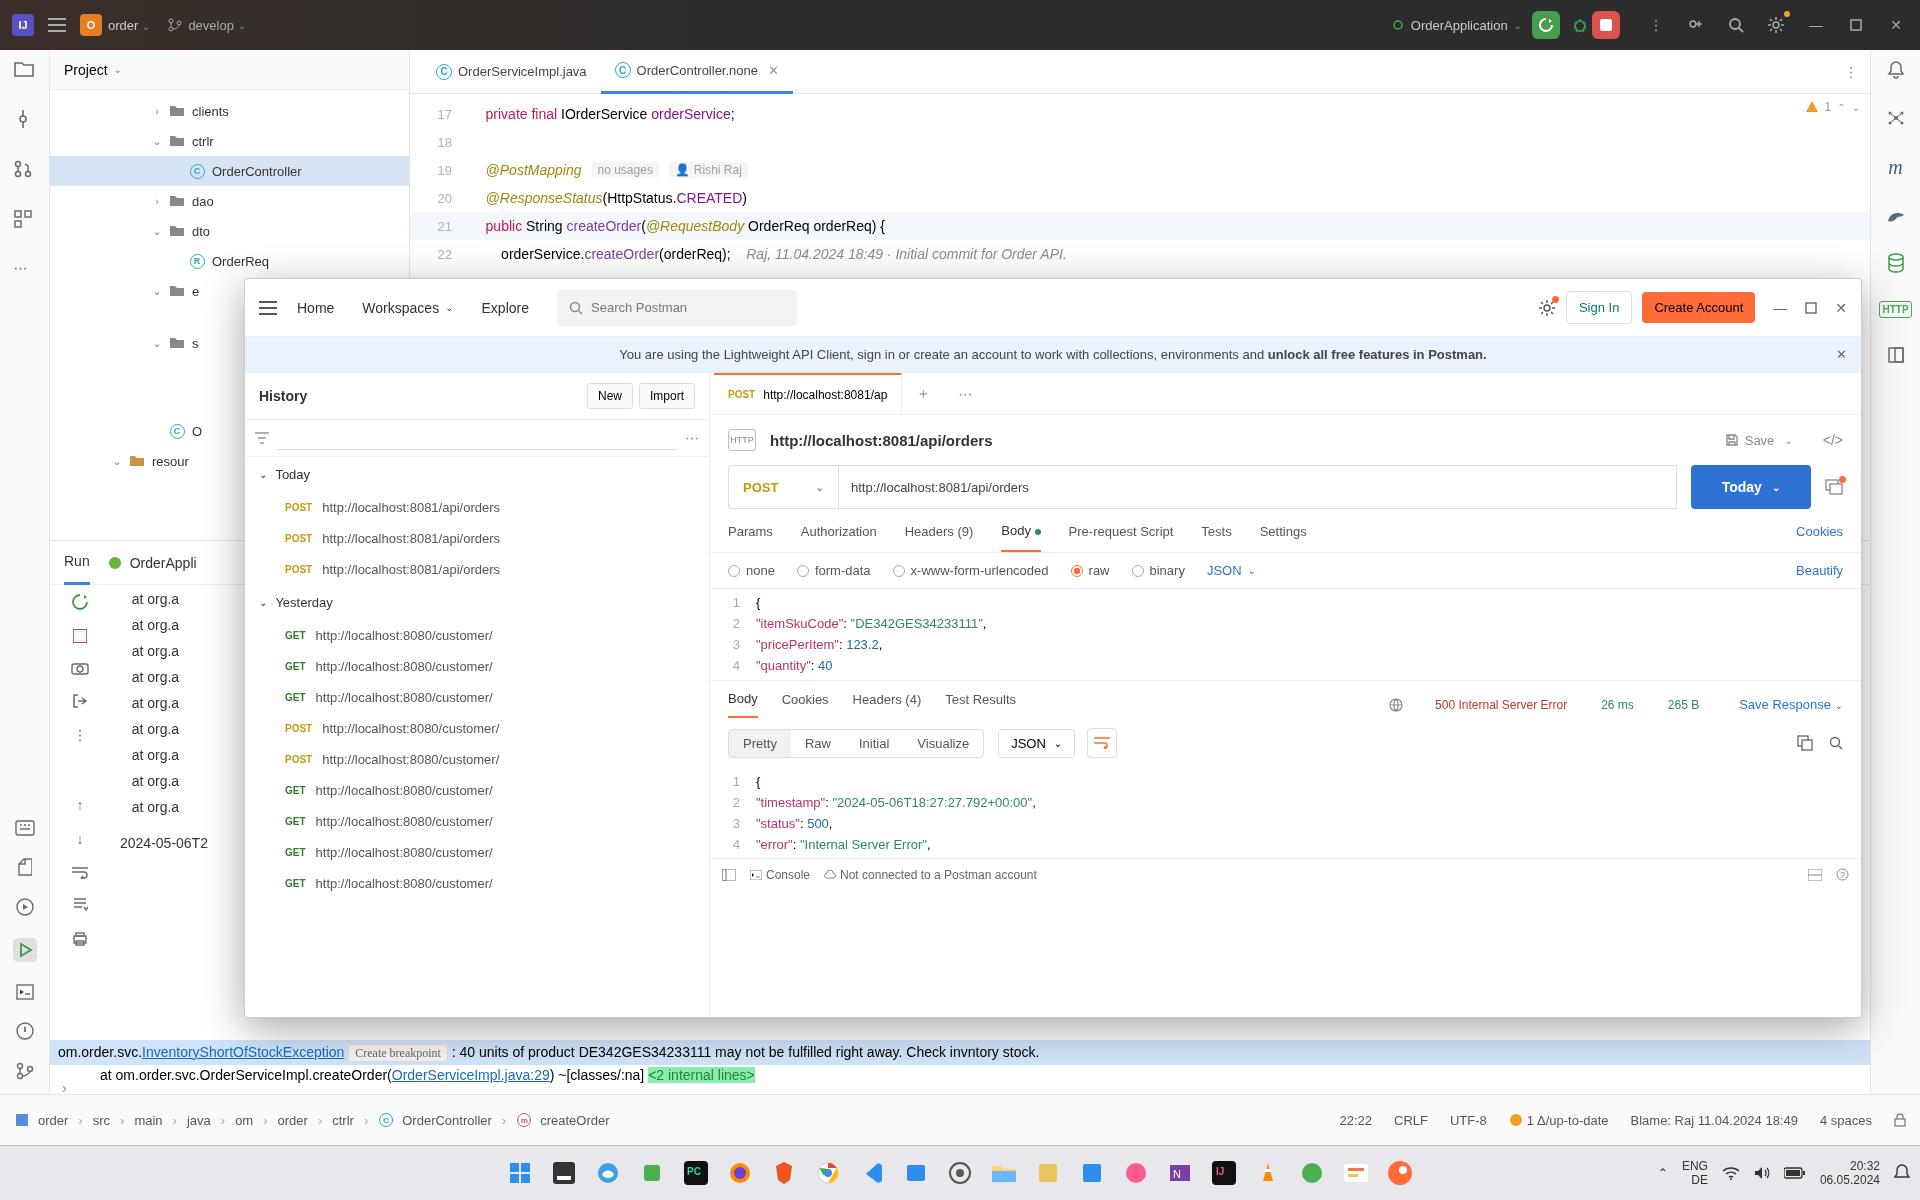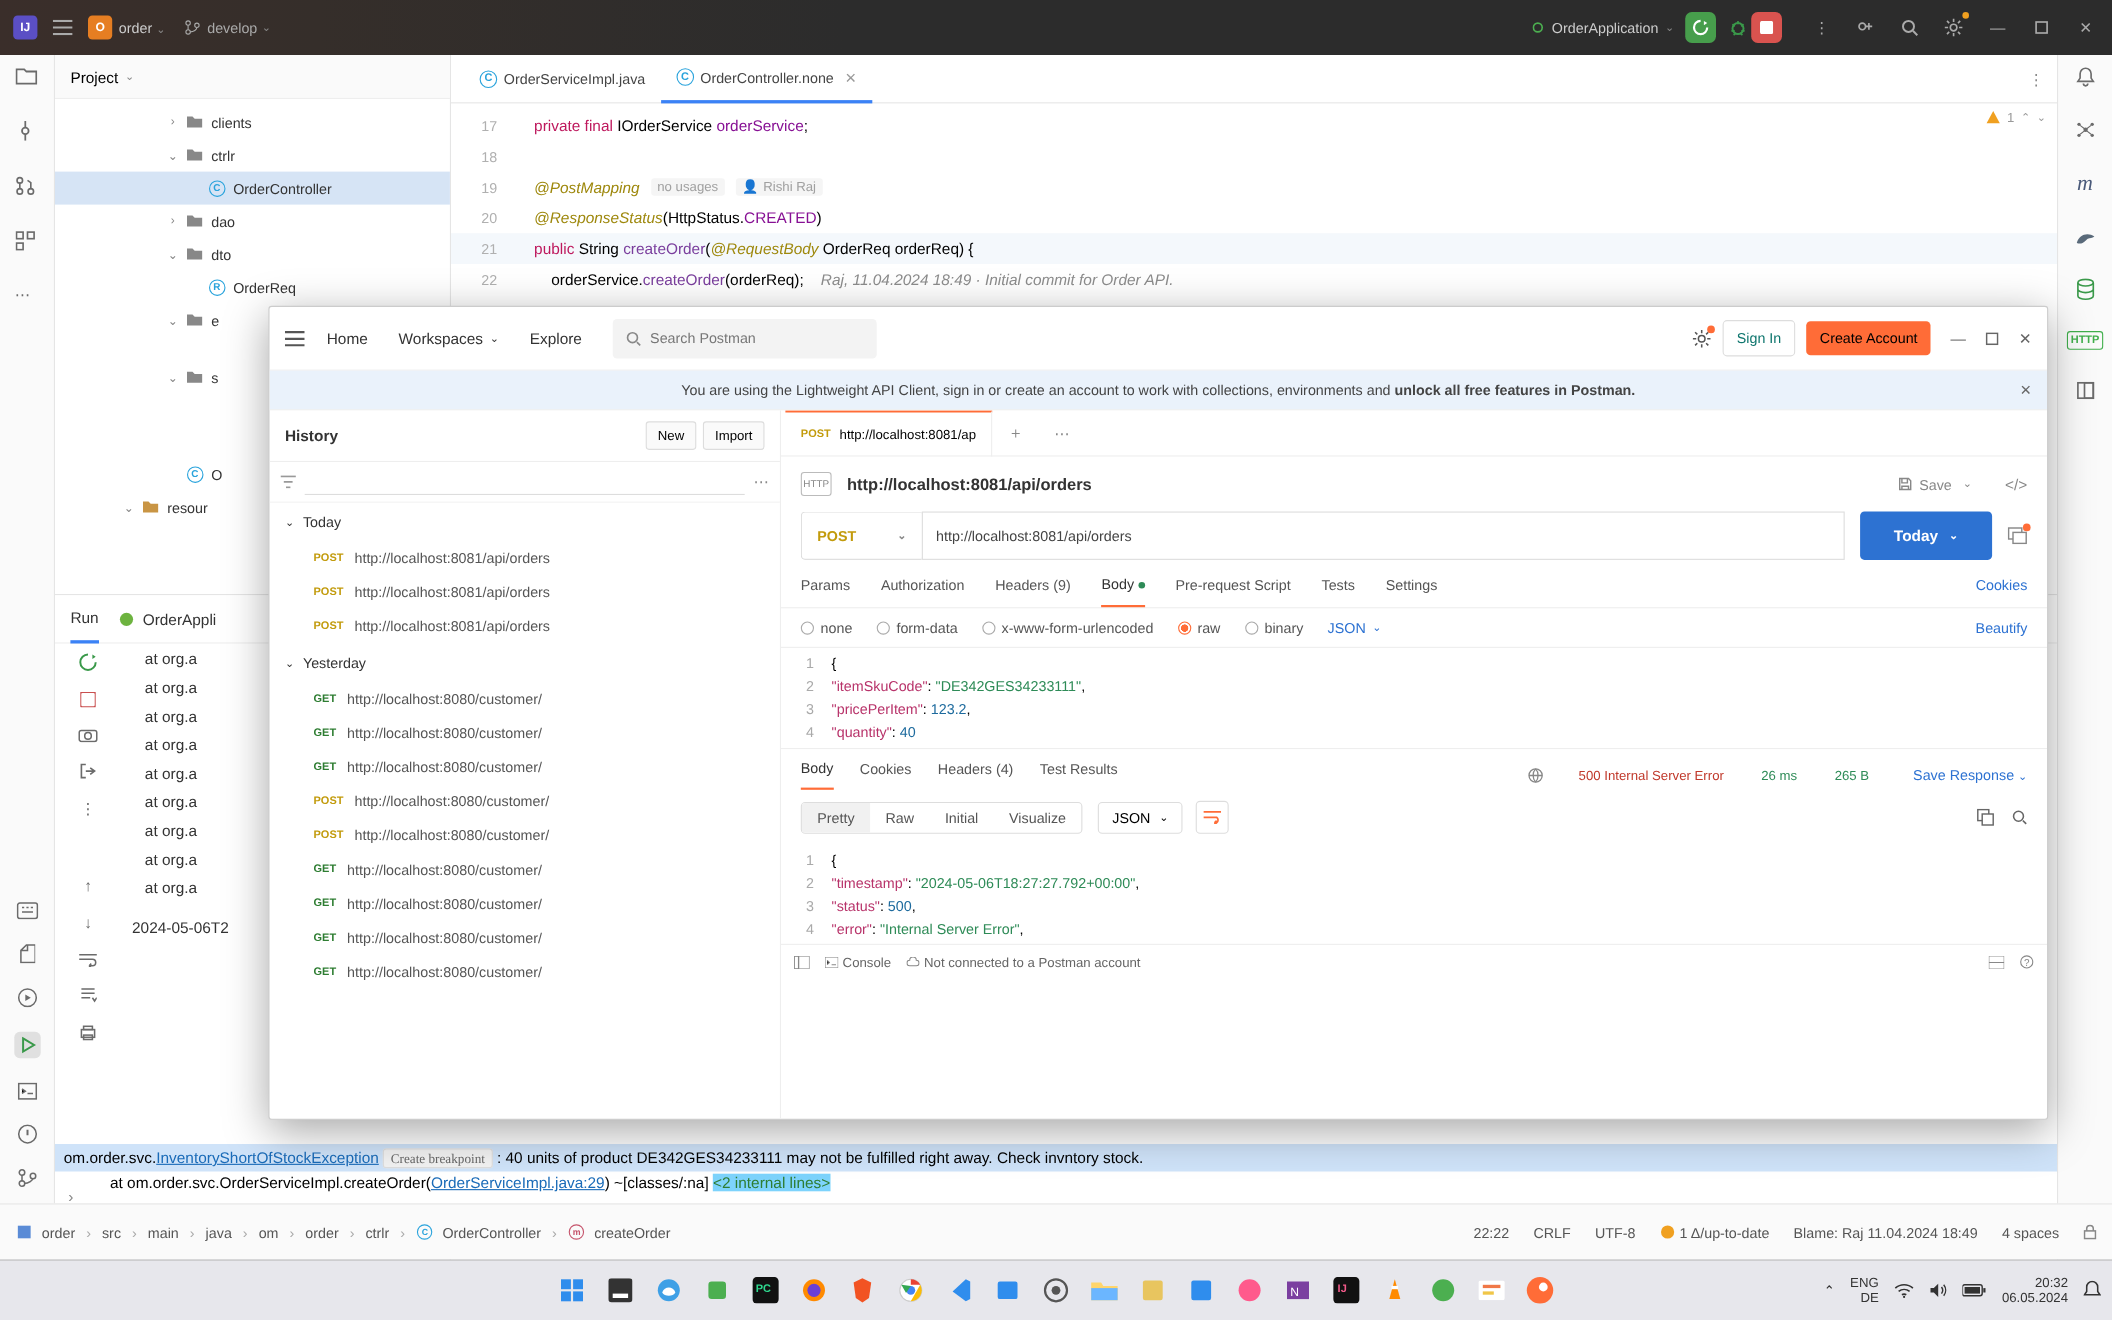--- a/index.html
+++ b/index.html
@@ -553,21 +553,21 @@
     <div class="row">   at org.a</div>
     <div class="row">   at org.a</div>
     <div class="row">   at org.a</div>
     <div class="row">   at org.a</div>
     <div class="row" style="height:10px"></div>
     <div class="row">2024-05-06T2</div>
     <div class="row" style="height:18px"></div>
   </div>
   <div class="exc">
     <div class="l1"><span>om.order.svc.</span><span style="color:#1a6bb8;text-decoration:underline">InventoryShortOfStockException</span> <span style="background:#f2f2f2;border:1px solid #ddd;padding:1px 6px;border-radius:3px;font-family:Segoe UI;font-size:12px;color:#666">Create breakpoint</span><span> : 40 units of product DE342GES34233111 may not be fulfilled right away. Check invntory stock.</span></div>
-    <div class="l2"><span>    at om.order.svc.OrderServiceImpl.createOrder(</span><span style="color:#1a6bb8;text-decoration:underline">OrderServiceImpl.java:29</span><span>) ~[classes/:na] </span><span style="background:#7dd3fc;color:#2e7d32">&lt;2 internal lines&gt;</span></div>
+    <div class="l2"><span>    at om.order.svc.OrderServiceImpl.createOrder(</span><span style="color:#1a6bb8;text-decoration:underline">OrderServiceImpl.java:29</span><span>) ~[classes/:na] </span><span style="background:#86efac;color:#2e7d32">&lt;2 internal lines&gt;</span></div>
   </div>
   <div style="position:absolute;left:12px;bottom:4px;color:#888">›</div>
 </div>
 
 <div class="ide-status-wrap">
 <div class="ide-status">
   <span class="crumb-ic">
         <svg width="12" height="12">
           <rect width="12" height="12" fill="#5a8bd6"></rect>
         </svg>

